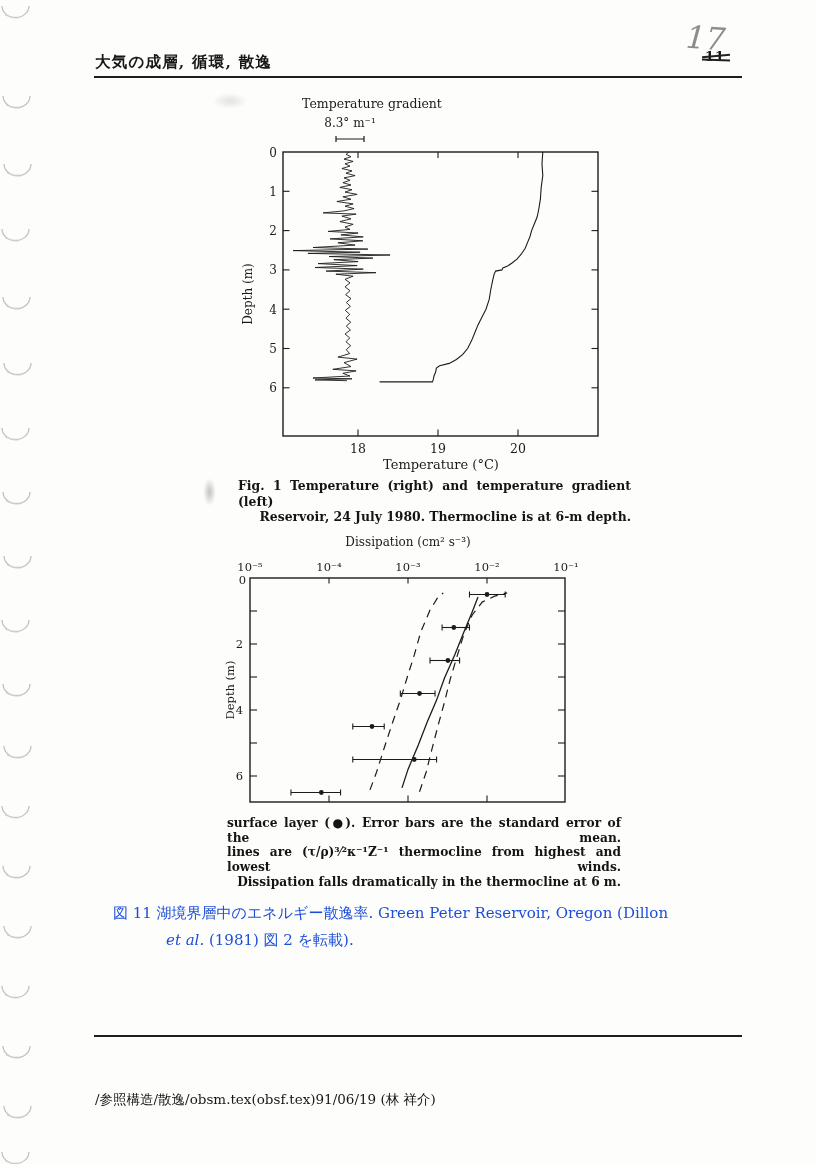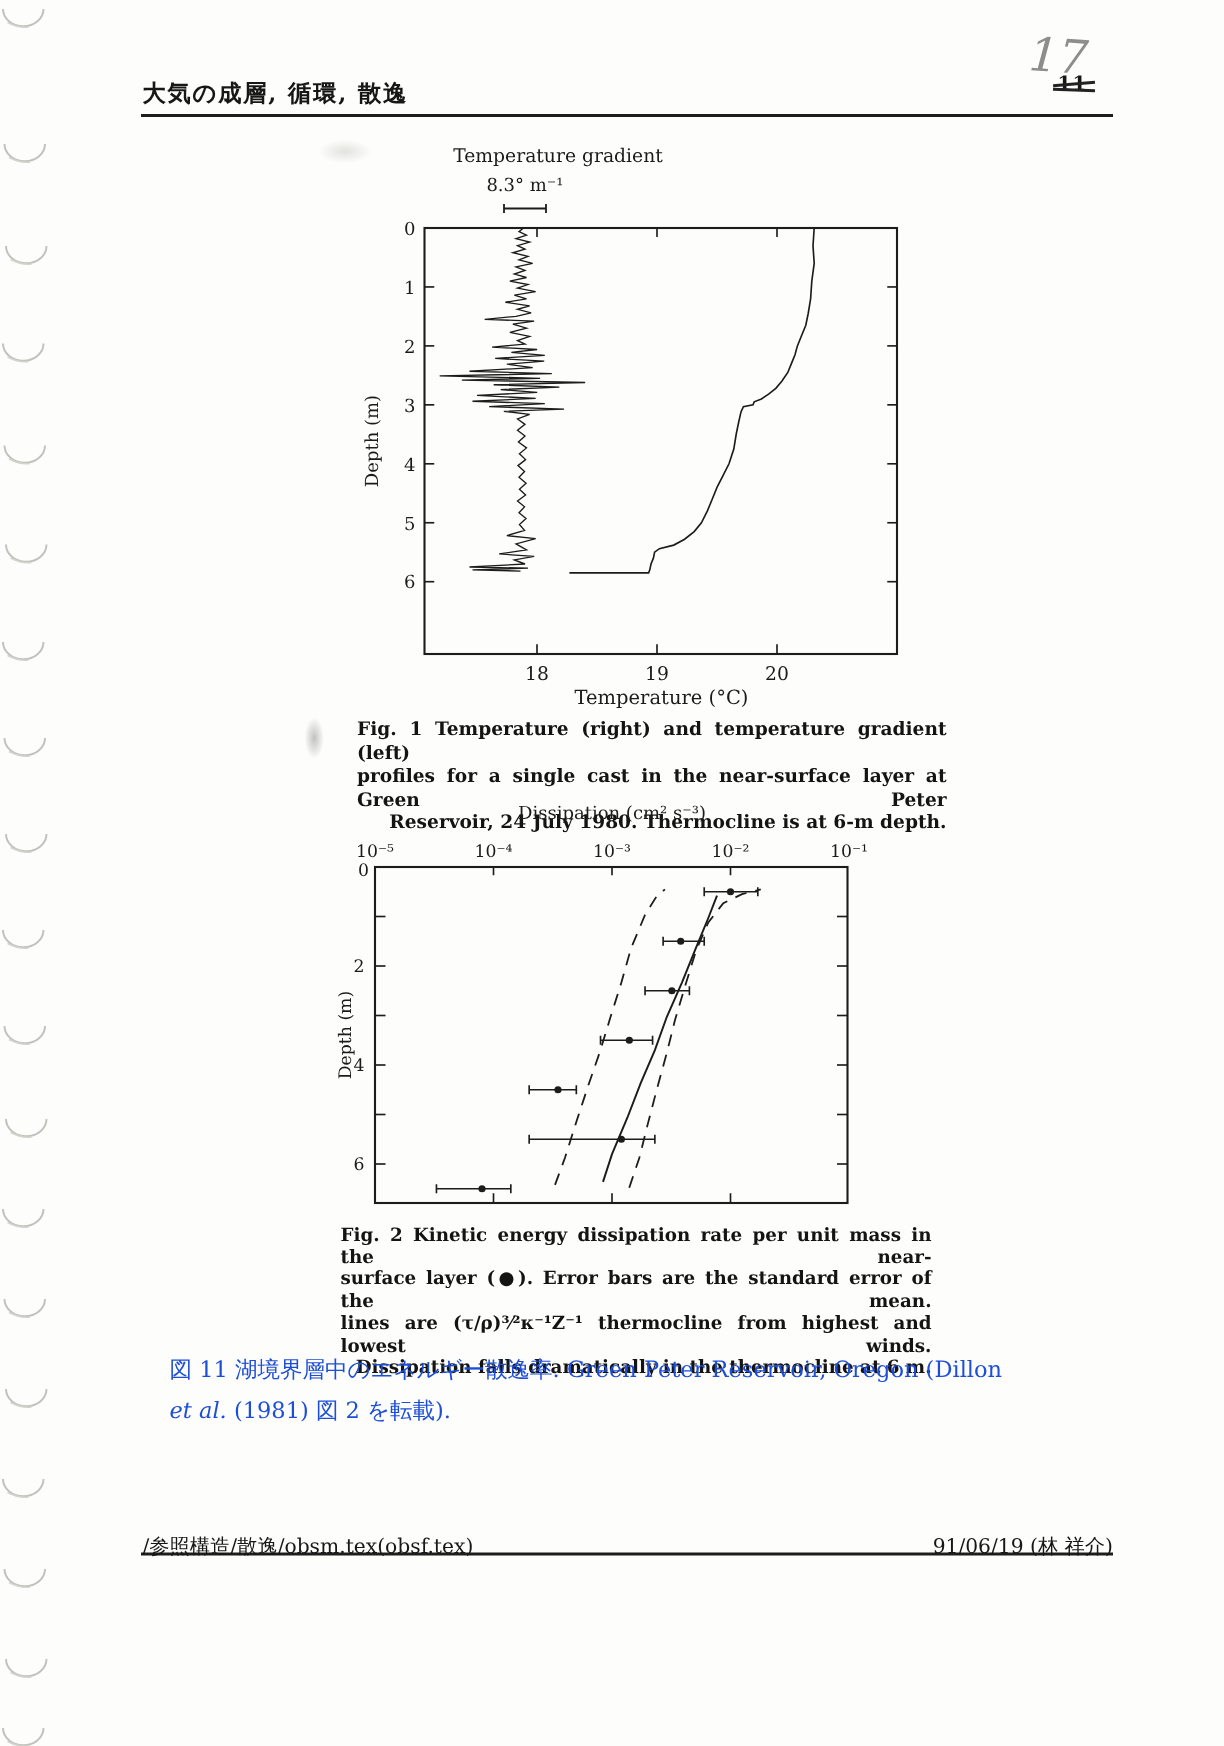--- a/index.html
+++ b/index.html
@@ -27,26 +27,26 @@
   .fs12{font-size:12px}
   .fs125{font-size:12.5px}
   .fs13{font-size:13px}
   
   .caption{position:absolute;font-weight:600;color:#141414}
   #fig1-caption{left:238px;top:478px;width:393px;font-size:12.4px;line-height:15.6px}
   #fig2-caption{left:227px;top:816px;width:394px;font-size:12.2px;line-height:14.7px}
   .just{text-align:justify;text-align-last:justify}
   .cap-center{text-align:right}
   .jp-caption{position:absolute;left:113px;top:900px;font-size:15px;line-height:27px;color:#1d4ed8}
-  .jp-caption .indent{}
+  .jp-caption .indent{margin-left:53px}
   .it{font-style:italic}
   
   .footer-rule{position:absolute;left:94px;top:1035px;width:648px;height:2px;background:#1e1e1e}
-  .footer{position:absolute;left:95px;top:1022px;width:647px;display:flex;
-          justify-content:space-between;font-size:13.5px}
+  .footer{position:absolute;left:95px;top:1091px;width:647px;display:flex;
+          font-size:13.5px}
   
   .smudge1{position:absolute;left:203px;top:478px;width:13px;height:28px;border-radius:50%;
            background:radial-gradient(ellipse at center,#9a9a94 0%,rgba(200,200,195,0) 70%);opacity:.6}
   .smudge2{position:absolute;left:212px;top:93px;width:36px;height:16px;border-radius:50%;
            background:radial-gradient(ellipse at center,#b9b9b2 0%,rgba(210,210,205,0) 70%);opacity:.4}
   #binding-svg{position:absolute;left:0;top:0}
 </style>
 </head>
 <body>
 
@@ -138,21 +138,20 @@
       <text x="441" y="469" text-anchor="middle" class="fs13">Temperature (°C)</text>
       <text x="252" y="294" text-anchor="middle" class="fs12" transform="rotate(-90 252 294)">Depth (m)</text>
       <polyline points="349.0,152.0 346.0,154.4 351.0,156.7 344.0,159.1 353.1,161.4 345.0,163.8 350.0,166.1 341.9,168.5 352.0,170.9 346.0,173.2 355.1,175.6 344.0,177.9 350.0,180.3 342.9,182.7 351.0,185.0 339.9,187.4 352.0,189.7 345.0,192.1 357.1,194.4 342.9,196.8 351.0,199.2 336.9,201.5 353.1,203.9 345.0,206.2 354.1,208.6 344.0,210.9 323.1,212.9 356.1,214.1 341.9,216.1 351.0,218.8 339.9,221.6 353.1,224.3 345.0,227.1 350.0,229.4 328.1,231.4 358.1,233.0 340.9,234.9 363.2,236.9 330.1,238.9 362.8,240.8 337.9,242.8 355.1,245.1 313.0,247.5 367.9,249.1 293.1,250.6 360.1,252.2 307.9,253.4 390.1,255.0 329.1,256.5 372.9,258.1 333.8,259.7 358.1,261.6 318.0,263.6 357.1,265.6 315.0,267.5 363.2,269.1 326.1,271.1 376.0,272.7 335.9,274.2 353.1,276.2 345.0,279.3 350.0,282.9 345.0,286.8 350.0,290.7 345.6,294.7 351.0,298.6 346.3,302.5 350.4,306.4 345.3,310.4 349.7,314.3 346.0,318.2 350.7,322.2 346.3,326.1 350.4,330.0 345.0,334.0 349.7,337.9 346.0,341.8 350.7,345.7 346.3,349.7 349.7,353.6 337.9,357.1 357.1,359.1 344.0,362.6 351.0,366.6 332.8,369.3 356.1,370.9 342.9,373.3 350.0,376.0 313.0,378.0 352.0,378.8 315.0,379.9 347.0,380.7" fill="none" stroke="#1c1c1c" stroke-width="0.9"></polyline>
       <polyline points="542.8,152.0 542.0,163.8 542.8,175.6 541.2,187.4 540.4,199.2 538.8,209.0 537.2,216.8 534.0,224.7 531.6,230.6 530.0,236.5 527.6,242.4 525.2,248.3 521.2,254.2 517.2,258.9 512.4,262.8 507.6,266.0 502.8,267.9 502.0,269.9 495.6,271.1 494.0,274.6 492.4,281.7 490.8,289.5 489.2,299.4 486.0,309.2 482.0,317.1 478.0,324.9 474.8,332.8 471.6,340.6 467.6,348.5 462.8,354.4 456.4,359.5 449.2,363.4 439.6,365.8 436.4,368.1 435.6,372.1 434.0,376.0 433.2,379.9 432.4,381.9 379.6,381.9" fill="none" stroke="#1c1c1c" stroke-width="1.1"></polyline>
     </svg>
 
   <div class="smudge1"></div>
 
   <div class="caption" id="fig1-caption">
     <div class="just">Fig. 1  Temperature (right) and temperature gradient (left)</div>
-    <div class="just">profiles for a single cast in the near-surface layer at Green Peter</div>
     <div class="cap-center">Reservoir, 24 July 1980. Thermocline is at 6-m depth.</div>
   </div>
 
   <svg id="fig2-svg" class="figsvg" viewBox="225 533 395 280" style="left:225px;top:533px;width:395px;height:280px">
       <text x="408" y="546" text-anchor="middle" class="fs12">Dissipation (cm² s⁻³)</text>
       <text x="250" y="571" text-anchor="middle" class="fs11">10⁻⁵</text>
       <text x="329" y="571" text-anchor="middle" class="fs11">10⁻⁴</text>
       <text x="408" y="571" text-anchor="middle" class="fs11">10⁻³</text>
       <text x="487" y="571" text-anchor="middle" class="fs11">10⁻²</text>
       <text x="566" y="571" text-anchor="middle" class="fs11">10⁻¹</text>
@@ -207,21 +206,20 @@
       <line x1="352.78136965745455" y1="756.5" x2="352.78136965745455" y2="762.5" stroke="#1c1c1c" stroke-width="1.1"></line>
       <line x1="436.5764990453898" y1="756.5" x2="436.5764990453898" y2="762.5" stroke="#1c1c1c" stroke-width="1.1"></line>
       <circle cx="414.25531843776236" cy="759.5" r="2.4" fill="#1c1c1c"></circle>
       <line x1="290.96260125035315" y1="792.5" x2="340.54411481858085" y2="792.5" stroke="#1c1c1c" stroke-width="1.1"></line>
       <line x1="290.96260125035315" y1="789.5" x2="290.96260125035315" y2="795.5" stroke="#1c1c1c" stroke-width="1.1"></line>
       <line x1="340.54411481858085" y1="789.5" x2="340.54411481858085" y2="795.5" stroke="#1c1c1c" stroke-width="1.1"></line>
       <circle cx="321.34410897236353" cy="792.5" r="2.4" fill="#1c1c1c"></circle>
     </svg>
 
   <div class="caption" id="fig2-caption">
-    <div class="just">Fig. 2  Kinetic energy dissipation rate per unit mass in the near-</div>
     <div class="just">surface layer (●). Error bars are the standard error of the mean.</div>
     <div class="just">lines are (τ/ρ)³⁄²κ⁻¹Z⁻¹ thermocline from highest and lowest winds.</div>
     <div class="cap-center">Dissipation falls dramatically in the thermocline at 6 m.</div>
   </div>
 
   <div class="jp-caption">
     <div>図 11  湖境界層中のエネルギー散逸率.  Green Peter Reservoir, Oregon (Dillon</div>
     <div class="indent"><span class="it">et al.</span><span> (1981) 図 2 を転載).</span></div>
   </div>
 

